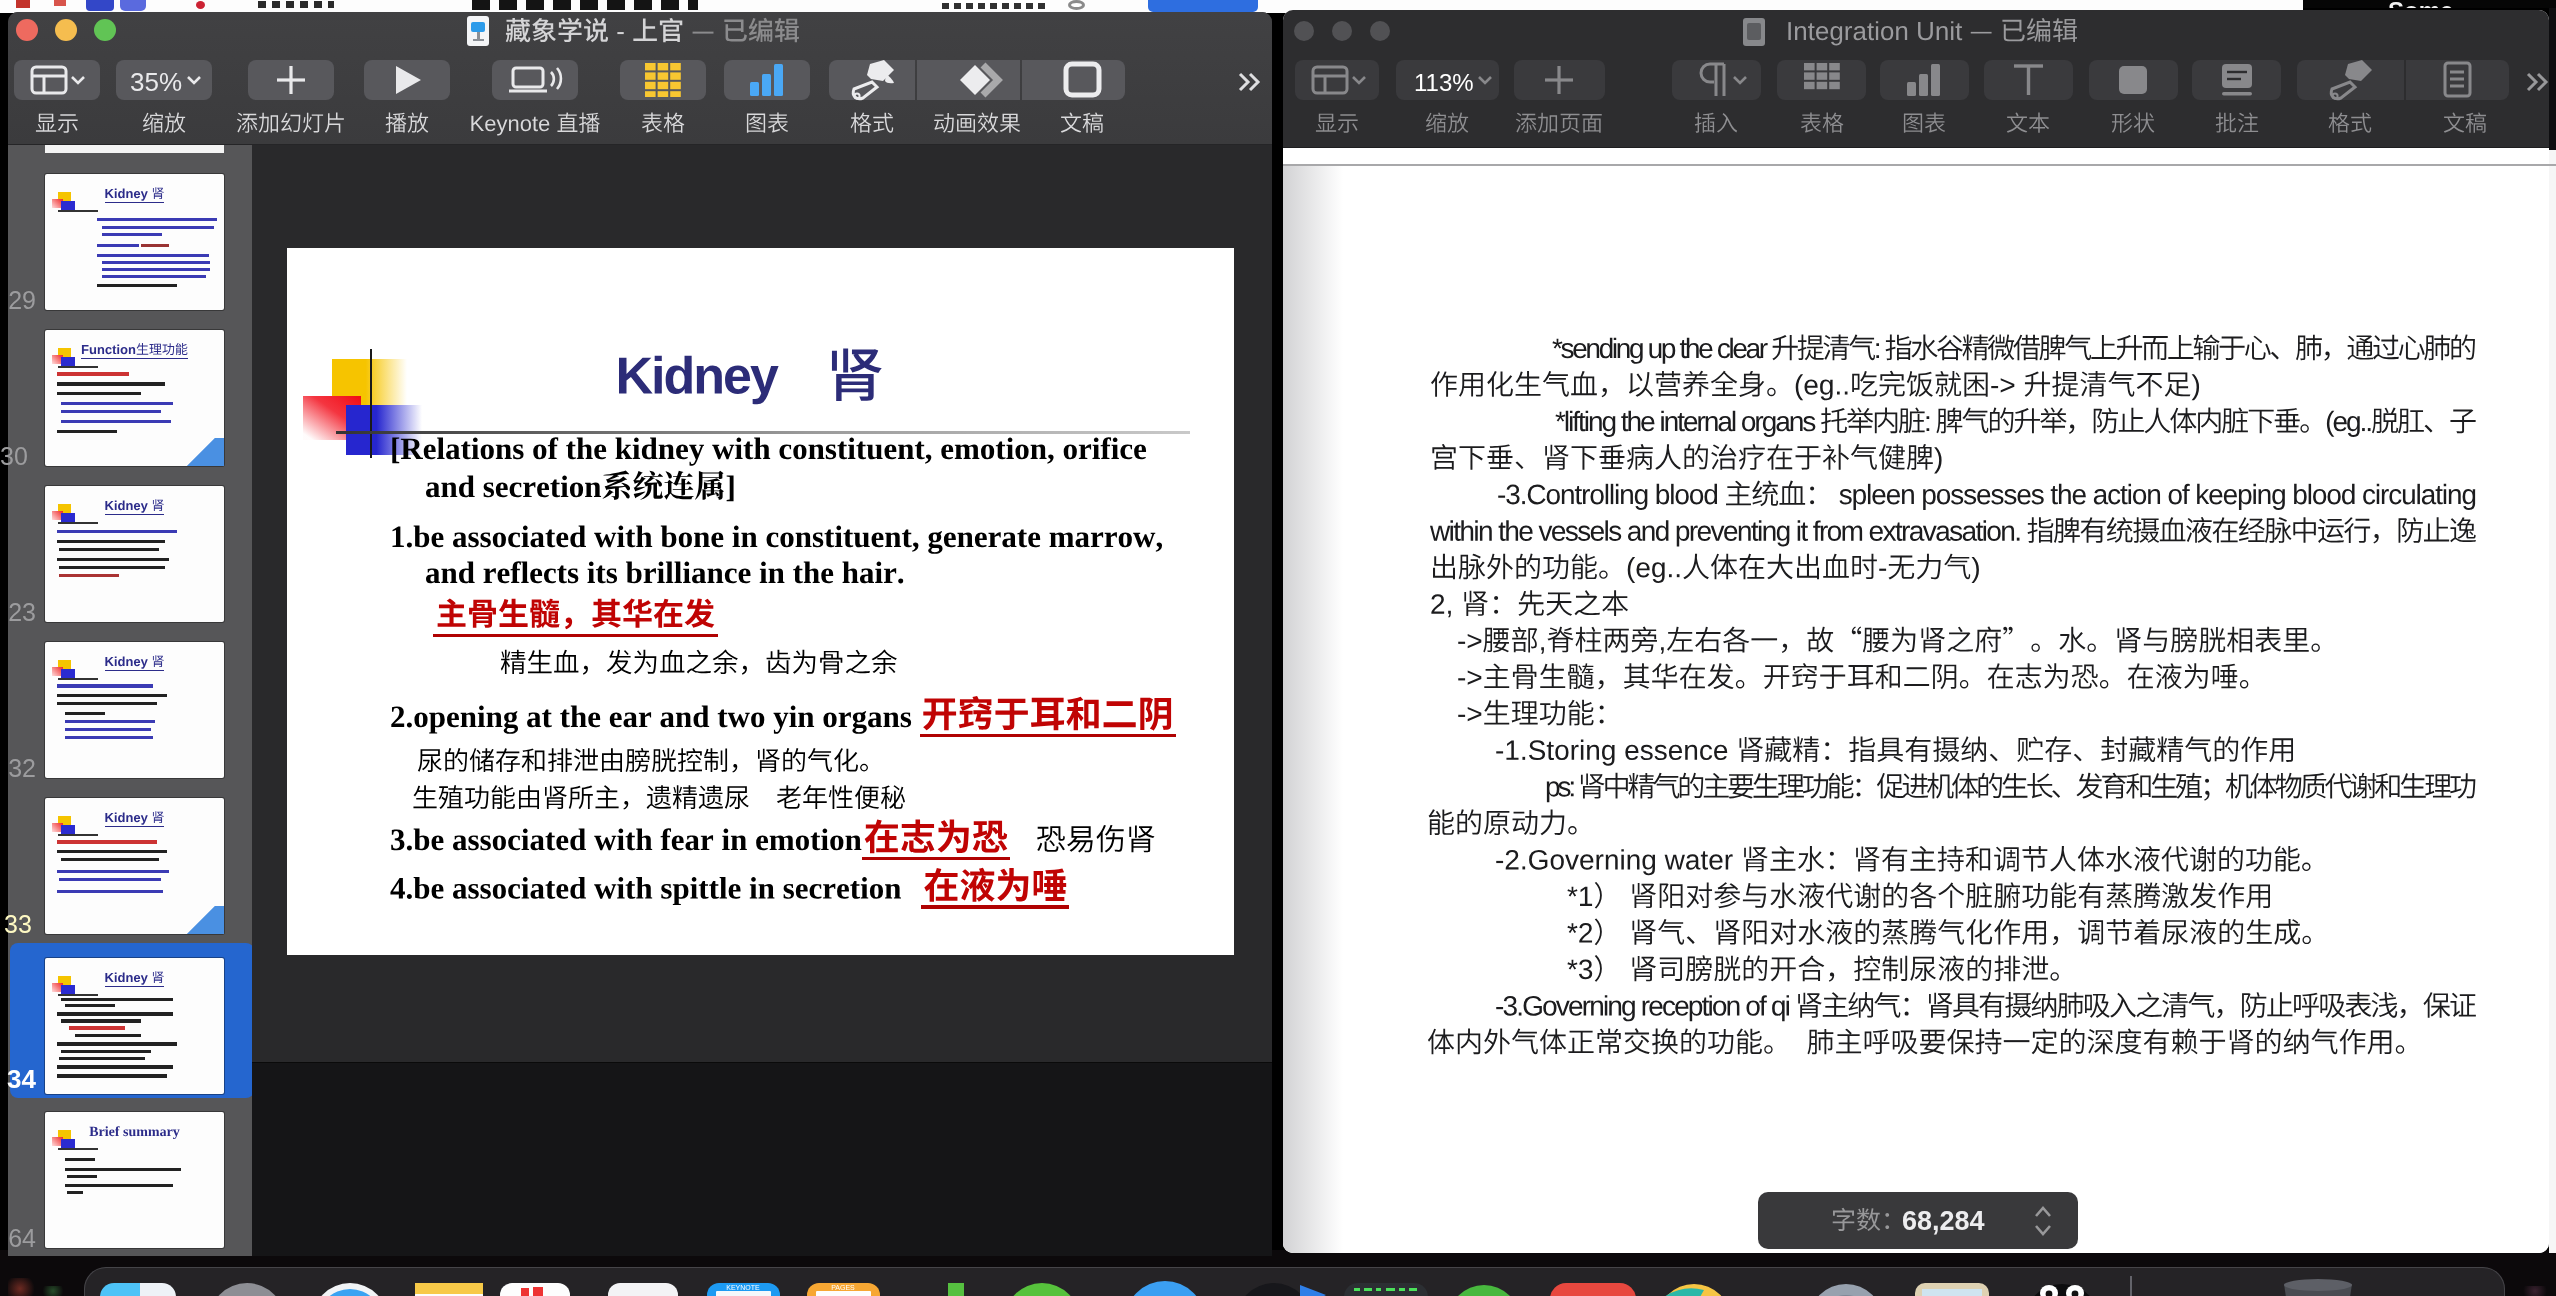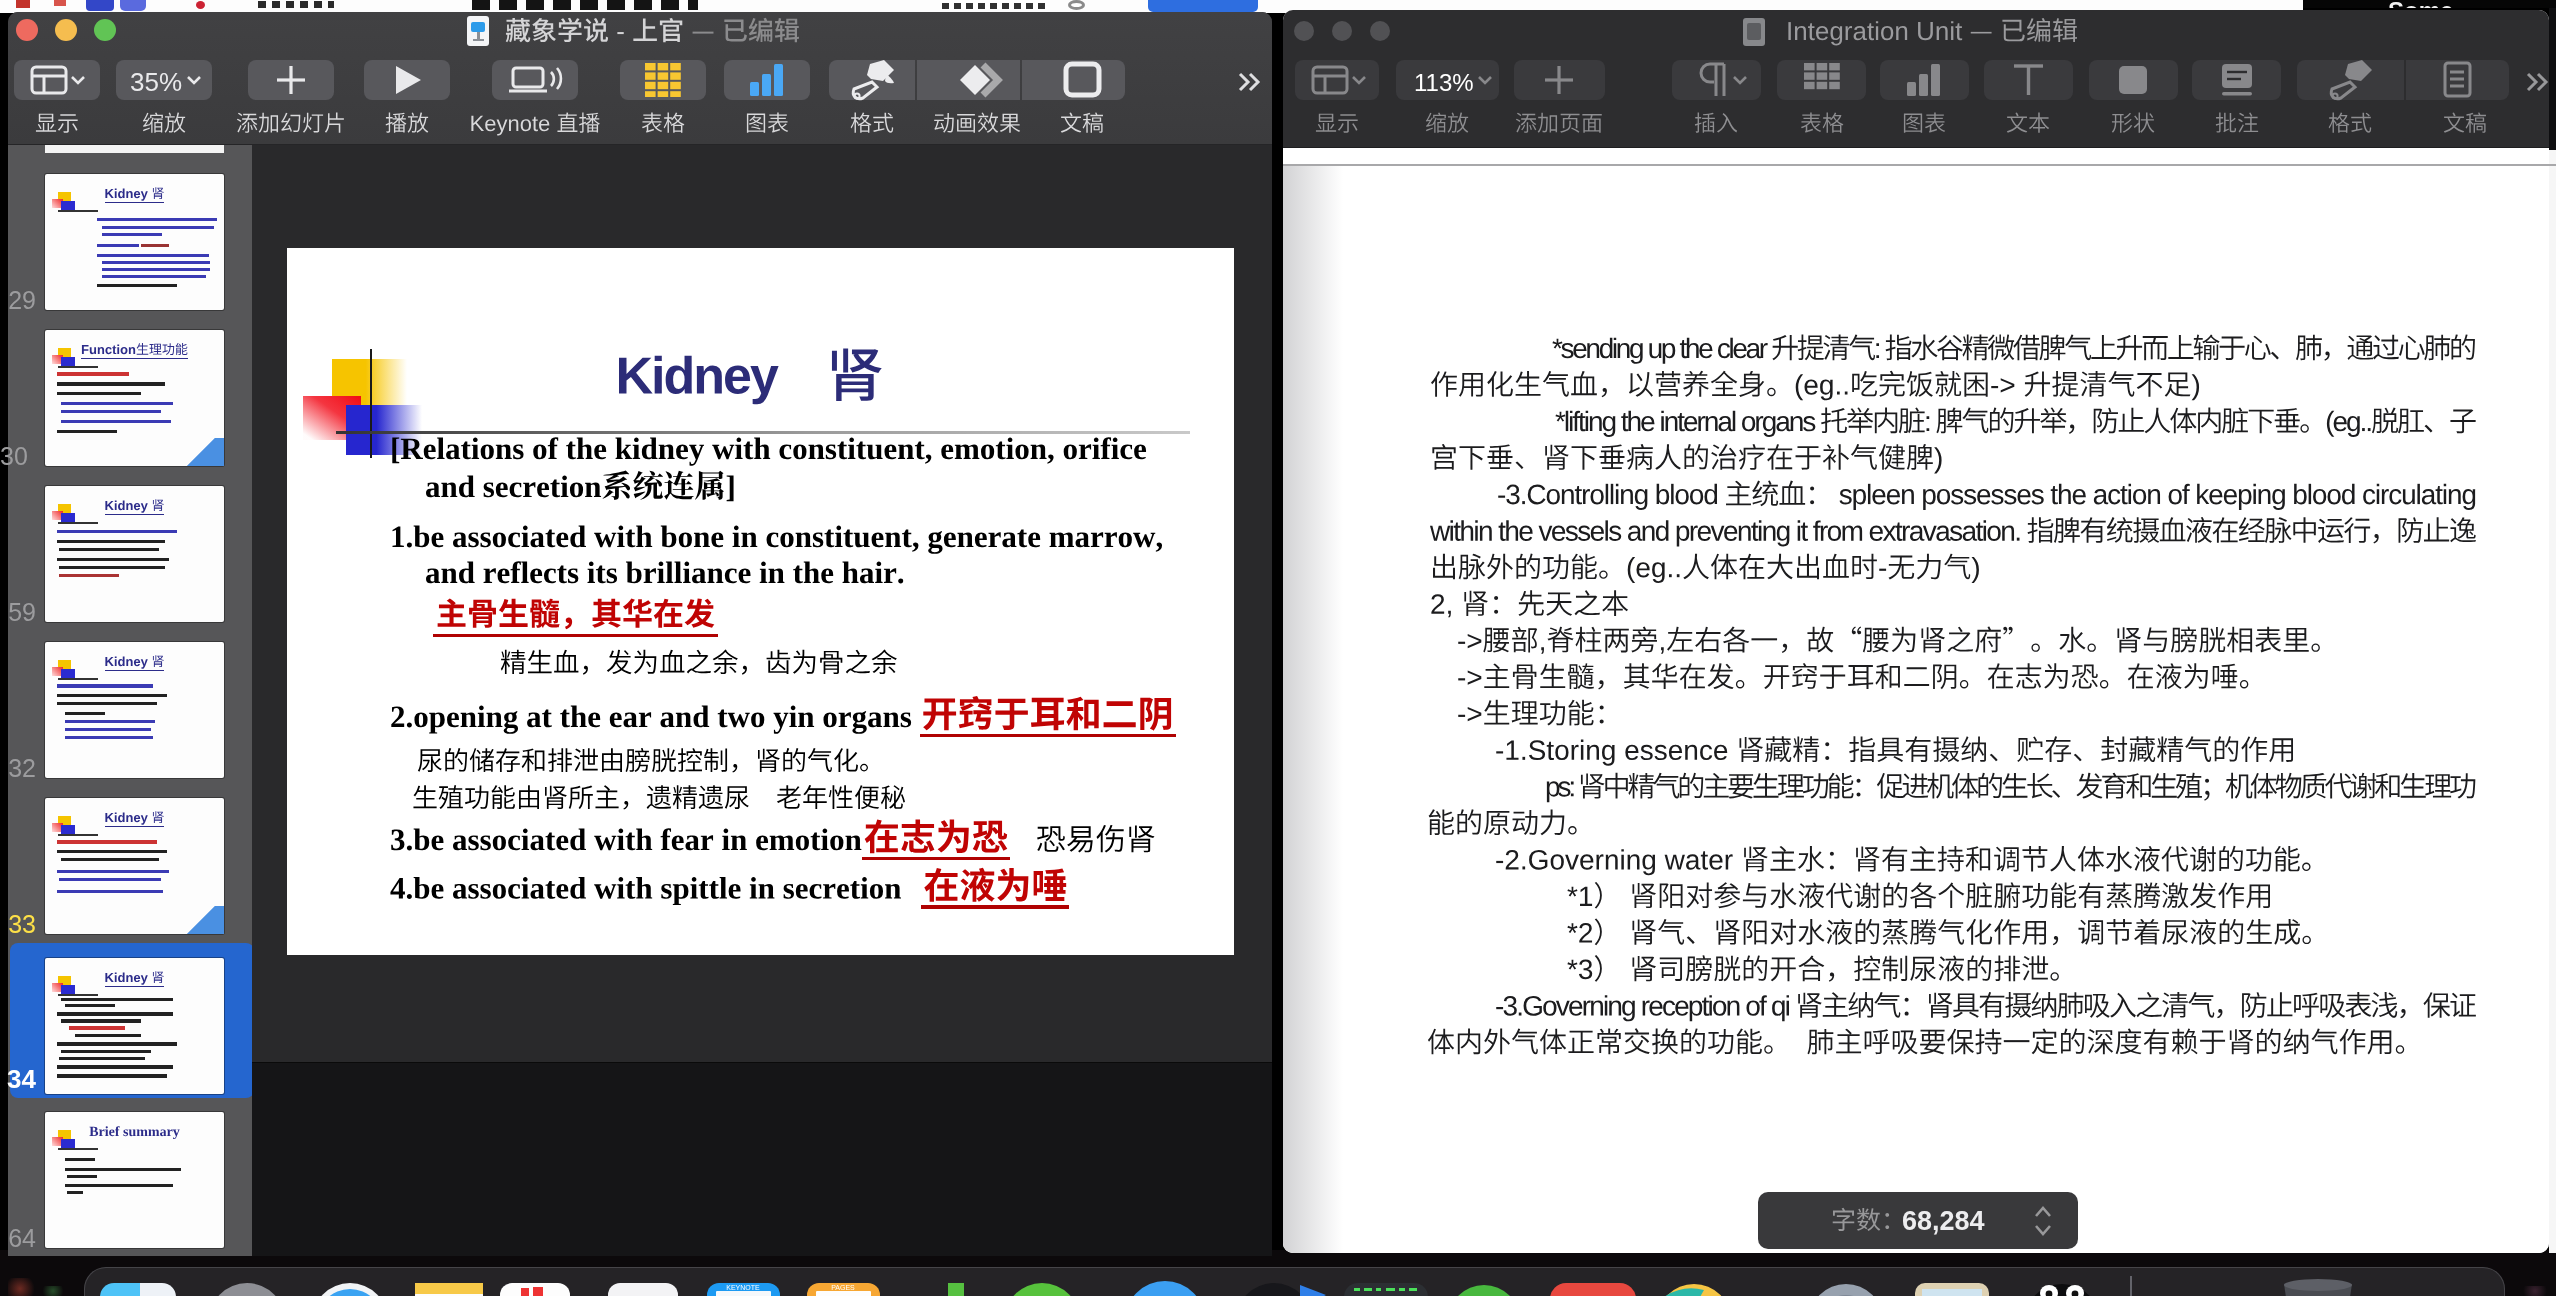--- a/index.html
+++ b/index.html
@@ -49,25 +49,25 @@
 <div class="abs" style="left:130px;top:67px;width:60px;height:26px;color:#e9e9eb;font:26px 'Liberation Sans',sans-serif">35%</div>
 <div class="abs" style="left:8px;top:145px;width:244px;height:1111px;background:#565658">
     <div class="abs" style="left:2px;top:798px;width:244px;height:155px;background:#2566cf;border-radius:8px"></div>
   </div>
 <div class="abs" style="left:45px;top:145px;width:179px;height:8px;background:#f4f4f4"></div>
 <div class="abs" style="left:45px;top:174px;width:179px;height:136px;background:#fdfdfd;border-radius:2px;box-shadow:0 0 0 1px rgba(0,0,0,0.35)"></div>
 <div class="abs" style="left:0px;top:286px;width:36px;height:24px;text-align:right;color:#9c9c9e;font:25px 'Liberation Sans',sans-serif">29</div>
 <div class="abs" style="left:45px;top:330px;width:179px;height:136px;background:#fdfdfd;border-radius:2px;box-shadow:0 0 0 1px rgba(0,0,0,0.35)"></div>
 <div class="abs" style="left:0px;top:442px;width:36px;height:24px;color:#9c9c9e;font:25px 'Liberation Sans',sans-serif">30</div>
 <div class="abs" style="left:45px;top:486px;width:179px;height:136px;background:#fdfdfd;border-radius:2px;box-shadow:0 0 0 1px rgba(0,0,0,0.35)"></div>
-<div class="abs" style="left:0px;top:598px;width:36px;height:24px;text-align:right;color:#9c9c9e;font:25px 'Liberation Sans',sans-serif">59</div>
+<div class="abs" style="left:0px;top:598px;width:36px;height:24px;text-align:right;color:#9c9c9e;font:25px 'Liberation Sans',sans-serif">23</div>
 <div class="abs" style="left:45px;top:642px;width:179px;height:136px;background:#fdfdfd;border-radius:2px;box-shadow:0 0 0 1px rgba(0,0,0,0.35)"></div>
 <div class="abs" style="left:0px;top:754px;width:36px;height:24px;text-align:right;color:#9c9c9e;font:25px 'Liberation Sans',sans-serif">32</div>
 <div class="abs" style="left:45px;top:798px;width:179px;height:136px;background:#fdfdfd;border-radius:2px;box-shadow:0 0 0 1px rgba(0,0,0,0.35)"></div>
-<div class="abs" style="left:0px;top:910px;width:36px;height:24px;text-align:right;color:#fde047;font:25px 'Liberation Sans',sans-serif">33</div>
+<div class="abs" style="left:0px;top:910px;width:36px;height:24px;text-align:center;color:#fef9c3;font:25px 'Liberation Sans',sans-serif">33</div>
 <div class="abs" style="left:45px;top:958px;width:179px;height:136px;background:#fdfdfd;border-radius:2px;box-shadow:0 0 0 1px rgba(0,0,0,0.35)"></div>
 <div class="abs" style="left:0px;top:1064px;width:36px;height:26px;text-align:right;color:#fff;font:bold 26px 'Liberation Sans',sans-serif">34</div>
 <div class="abs" style="left:45px;top:1112px;width:179px;height:136px;background:#fdfdfd;border-radius:2px;box-shadow:0 0 0 1px rgba(0,0,0,0.35)"></div>
 <div class="abs" style="left:0px;top:1224px;width:36px;height:24px;text-align:right;color:#9c9c9e;font:25px 'Liberation Sans',sans-serif">64</div>
 <div class="abs" style="left:104.523193359375px;top:201.5px;width:59.95361328125px;height:1.4px;background:#2c2c8a"></div>
 <div class="abs" style="left:104.523193359375px;top:513.5px;width:59.95361328125px;height:1.4px;background:#2c2c8a"></div>
 <div class="abs" style="left:104.523193359375px;top:669.5px;width:59.95361328125px;height:1.4px;background:#2c2c8a"></div>
 <div class="abs" style="left:104.523193359375px;top:825.5px;width:59.95361328125px;height:1.4px;background:#2c2c8a"></div>
 <div class="abs" style="left:104.523193359375px;top:985.5px;width:59.95361328125px;height:1.4px;background:#2c2c8a"></div>
 <div class="abs" style="left:81.062255859375px;top:357.5px;width:106.87548828125px;height:1.4px;background:#2c2c8a"></div>

